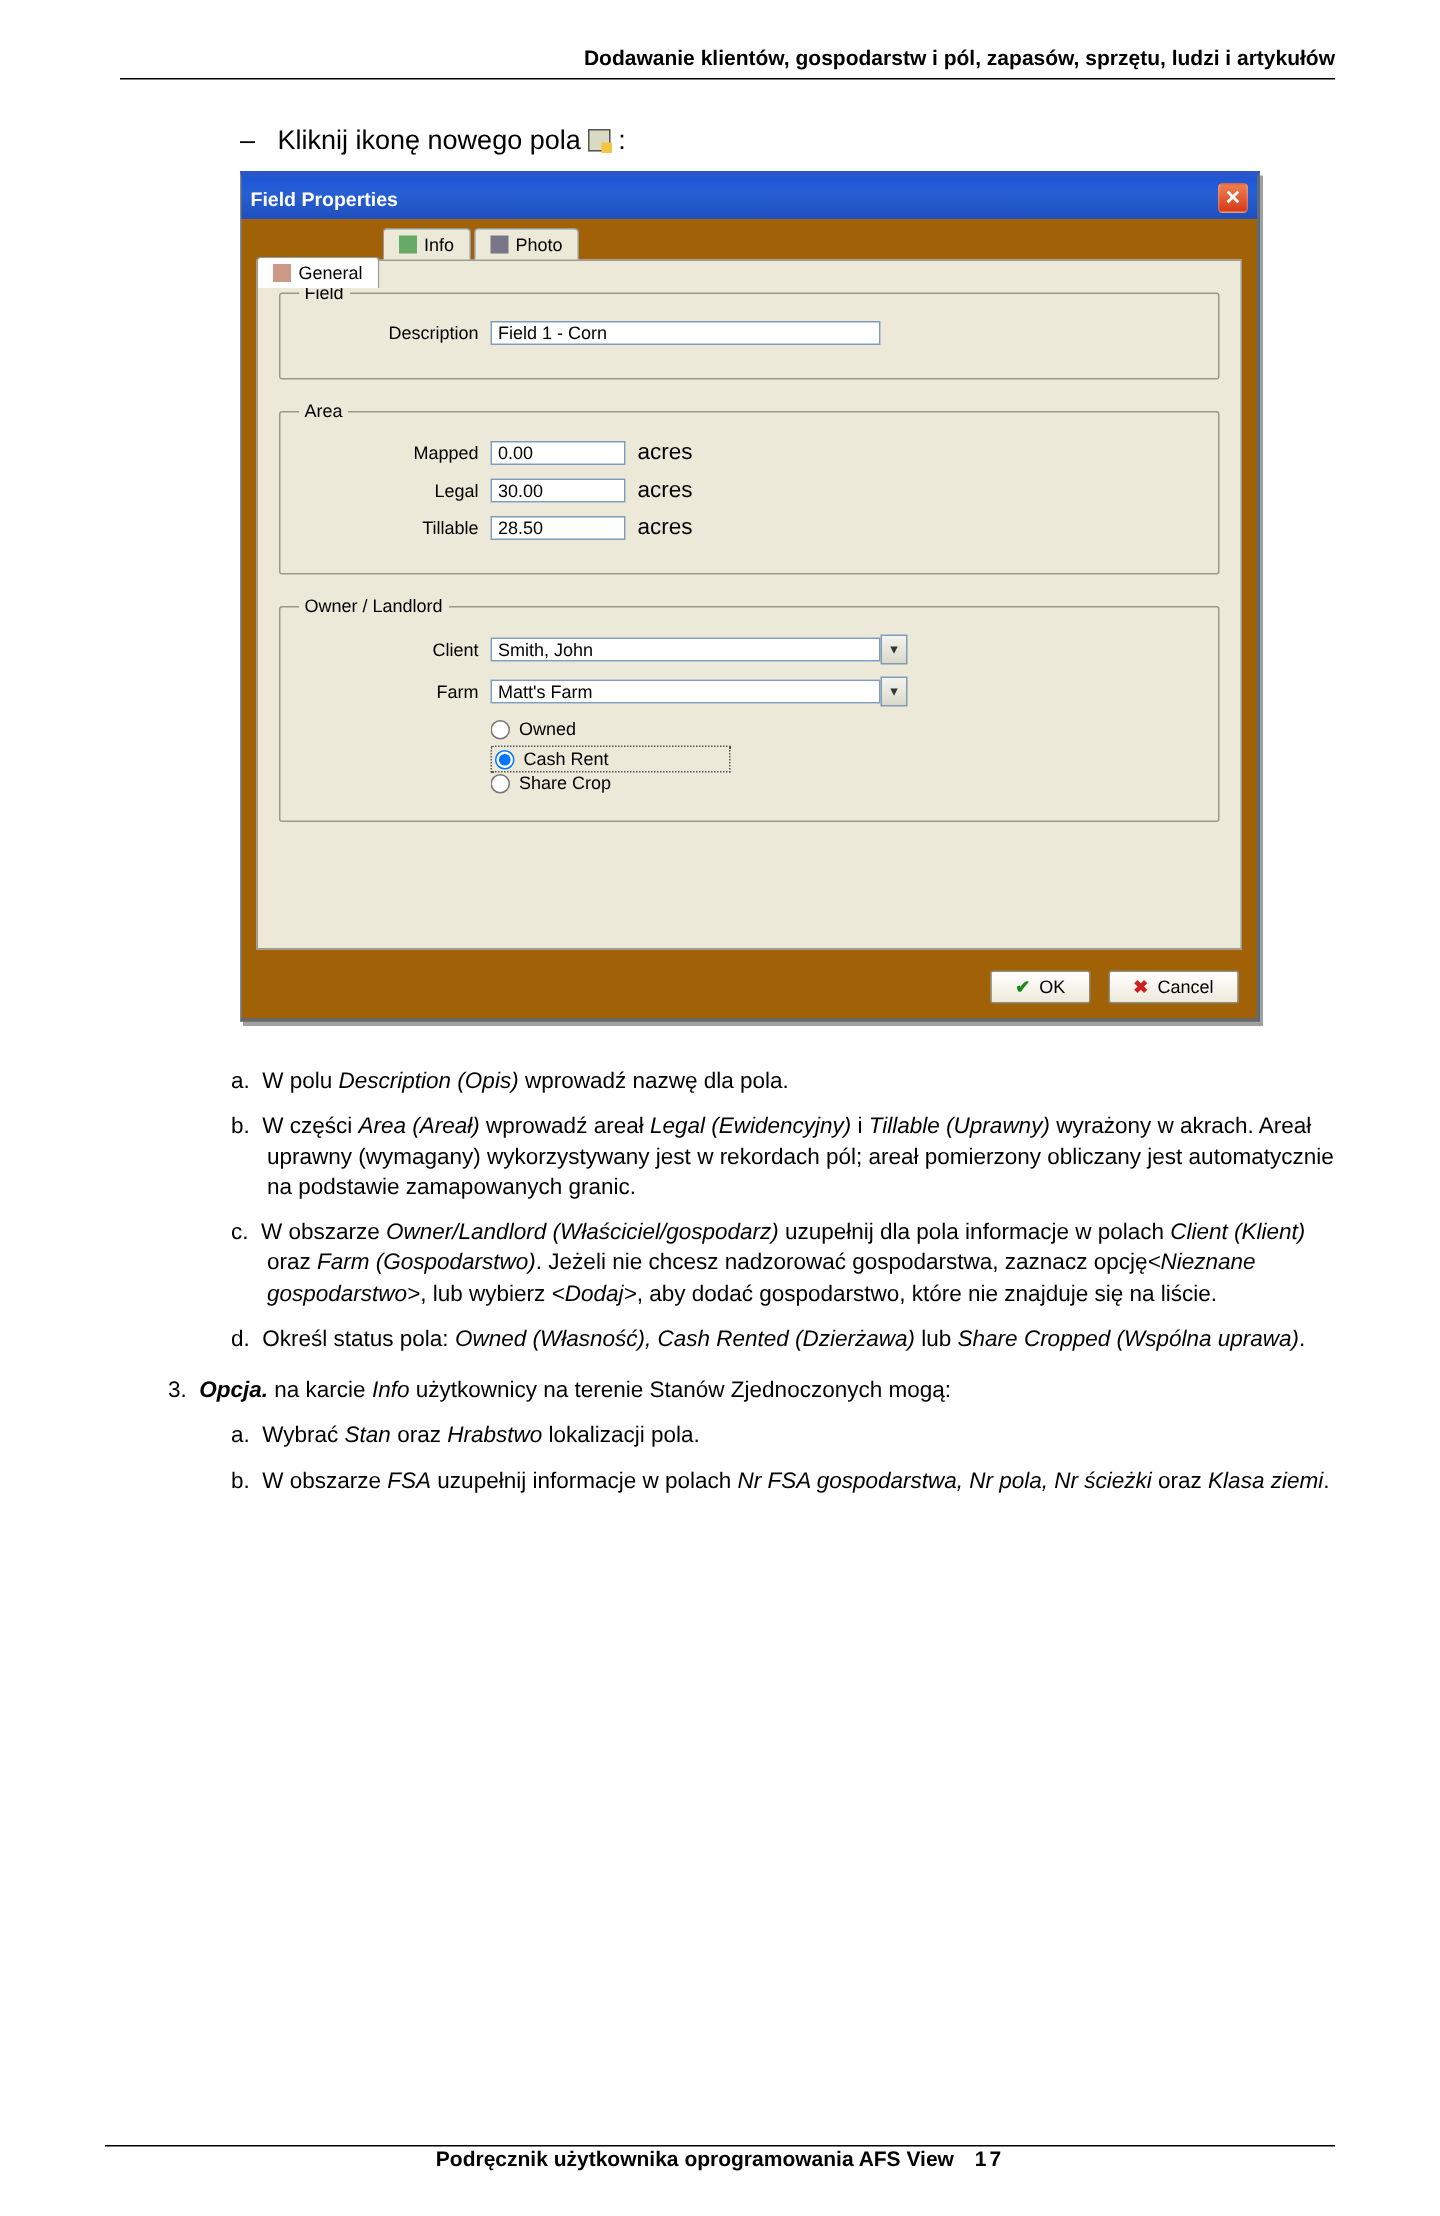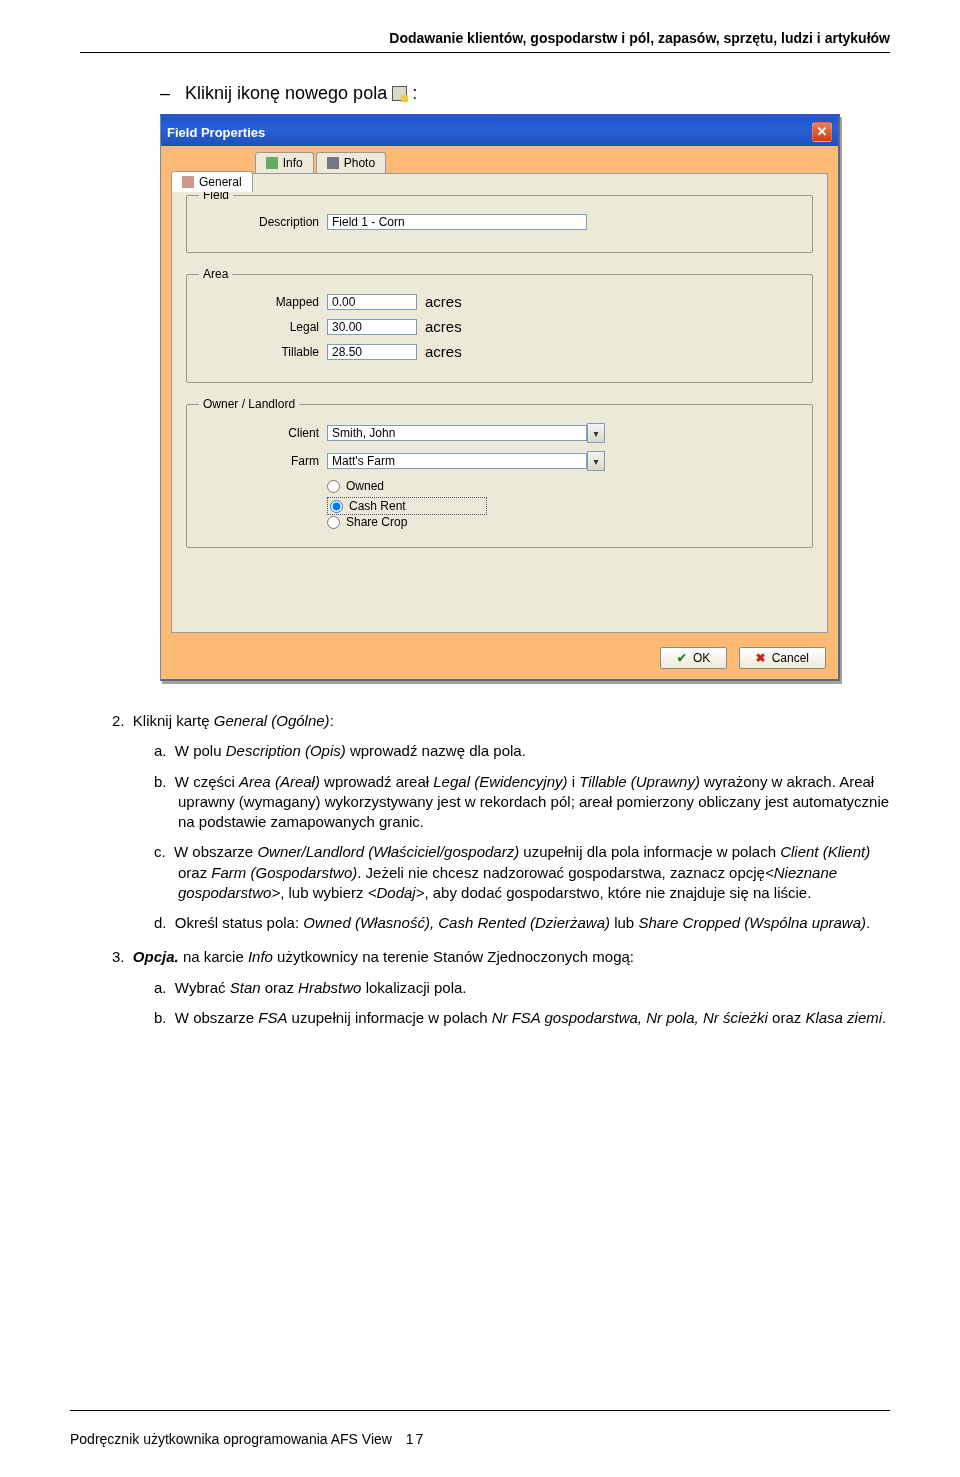--- a/index.html
+++ b/index.html
@@ -42,21 +42,21 @@
     right:-2px;bottom:-2px;
   }
   
   .dialog {
     width: 680px;
     margin: 10px 0 30px 80px;
     border-top: 4px solid #2a56c8;
     border-left: 1px solid #7a8aa0;
     border-right: 2px solid #5a6880;
     border-bottom: 2px solid #5a6880;
-    background: #fdba74;
+    background: #a16207;
     font-family: Tahoma, Arial, sans-serif;
     font-size: 12px;
     box-shadow: 2px 3px 0 #a0a0a0;
   }
   .titlebar {
     background: linear-gradient(#1c57d7,#275fd3 40%,#1f4fbd);
     color:#fff;
     font-weight:bold;
     padding: 4px 6px;
     display:flex;
@@ -161,24 +161,25 @@
   .l1 { margin-left:32px; margin-top:14px; text-indent:-24px; padding-left:24px; }
   .l2 { margin-left:74px; margin-top:10px; text-indent:-24px; padding-left:24px; }
   .italic{ font-style:italic; }
   .bolditalic{ font-style:italic; font-weight:bold; }
 
   .footer{
     position:absolute;
     bottom:30px;
     right:70px;
     width:820px;
-    text-align:left;
+    text-align:center;
     font-size:14px;
     border-top:1.5px solid #000;
-    padding-top:20px;
+    padding-top:0;
+    font-weight:bold;
   }
   .footer .pg{ font-family:Tahoma,Arial,sans-serif; letter-spacing:2px; margin-left:10px; }
 </style>
 </head>
 <body>
 
 <div class="doc-header">Dodawanie klientów, gospodarstw i pól, zapasów, sprzętu, ludzi i artykułów</div>
 
 <div class="intro-line">
   <span class="intro-dash">–</span>
@@ -270,23 +271,20 @@
         <span>OK</span>
       </span>
     <span class="btn">
         <span class="cross">✖</span>
         <span>Cancel</span>
       </span>
   </div>
 </div>
 
 <div class="content">
-  <div class="l1">
-    <span>2.</span>&nbsp;&nbsp;<span>Kliknij kartę </span><span class="italic">General (Ogólne)</span><span>:</span>
-  </div>
 
   <div class="l2">
     <span>a.</span>&nbsp;&nbsp;<span>W polu </span><span class="italic">Description (Opis)</span><span> wprowadź nazwę dla pola.</span>
   </div>
 
   <div class="l2">
     <span>b.</span>&nbsp;&nbsp;<span>W części </span><span class="italic">Area (Areał)</span><span> wprowadź areał </span><span class="italic">Legal (Ewidencyjny)</span><span> i </span><span class="italic">Tillable (Uprawny)</span><span> wyrażony w akrach. Areał uprawny (wymagany) wykorzystywany jest w rekordach pól; areał pomierzony obliczany jest automatycznie na podstawie zamapowanych granic.</span>
   </div>
 
   <div class="l2">

